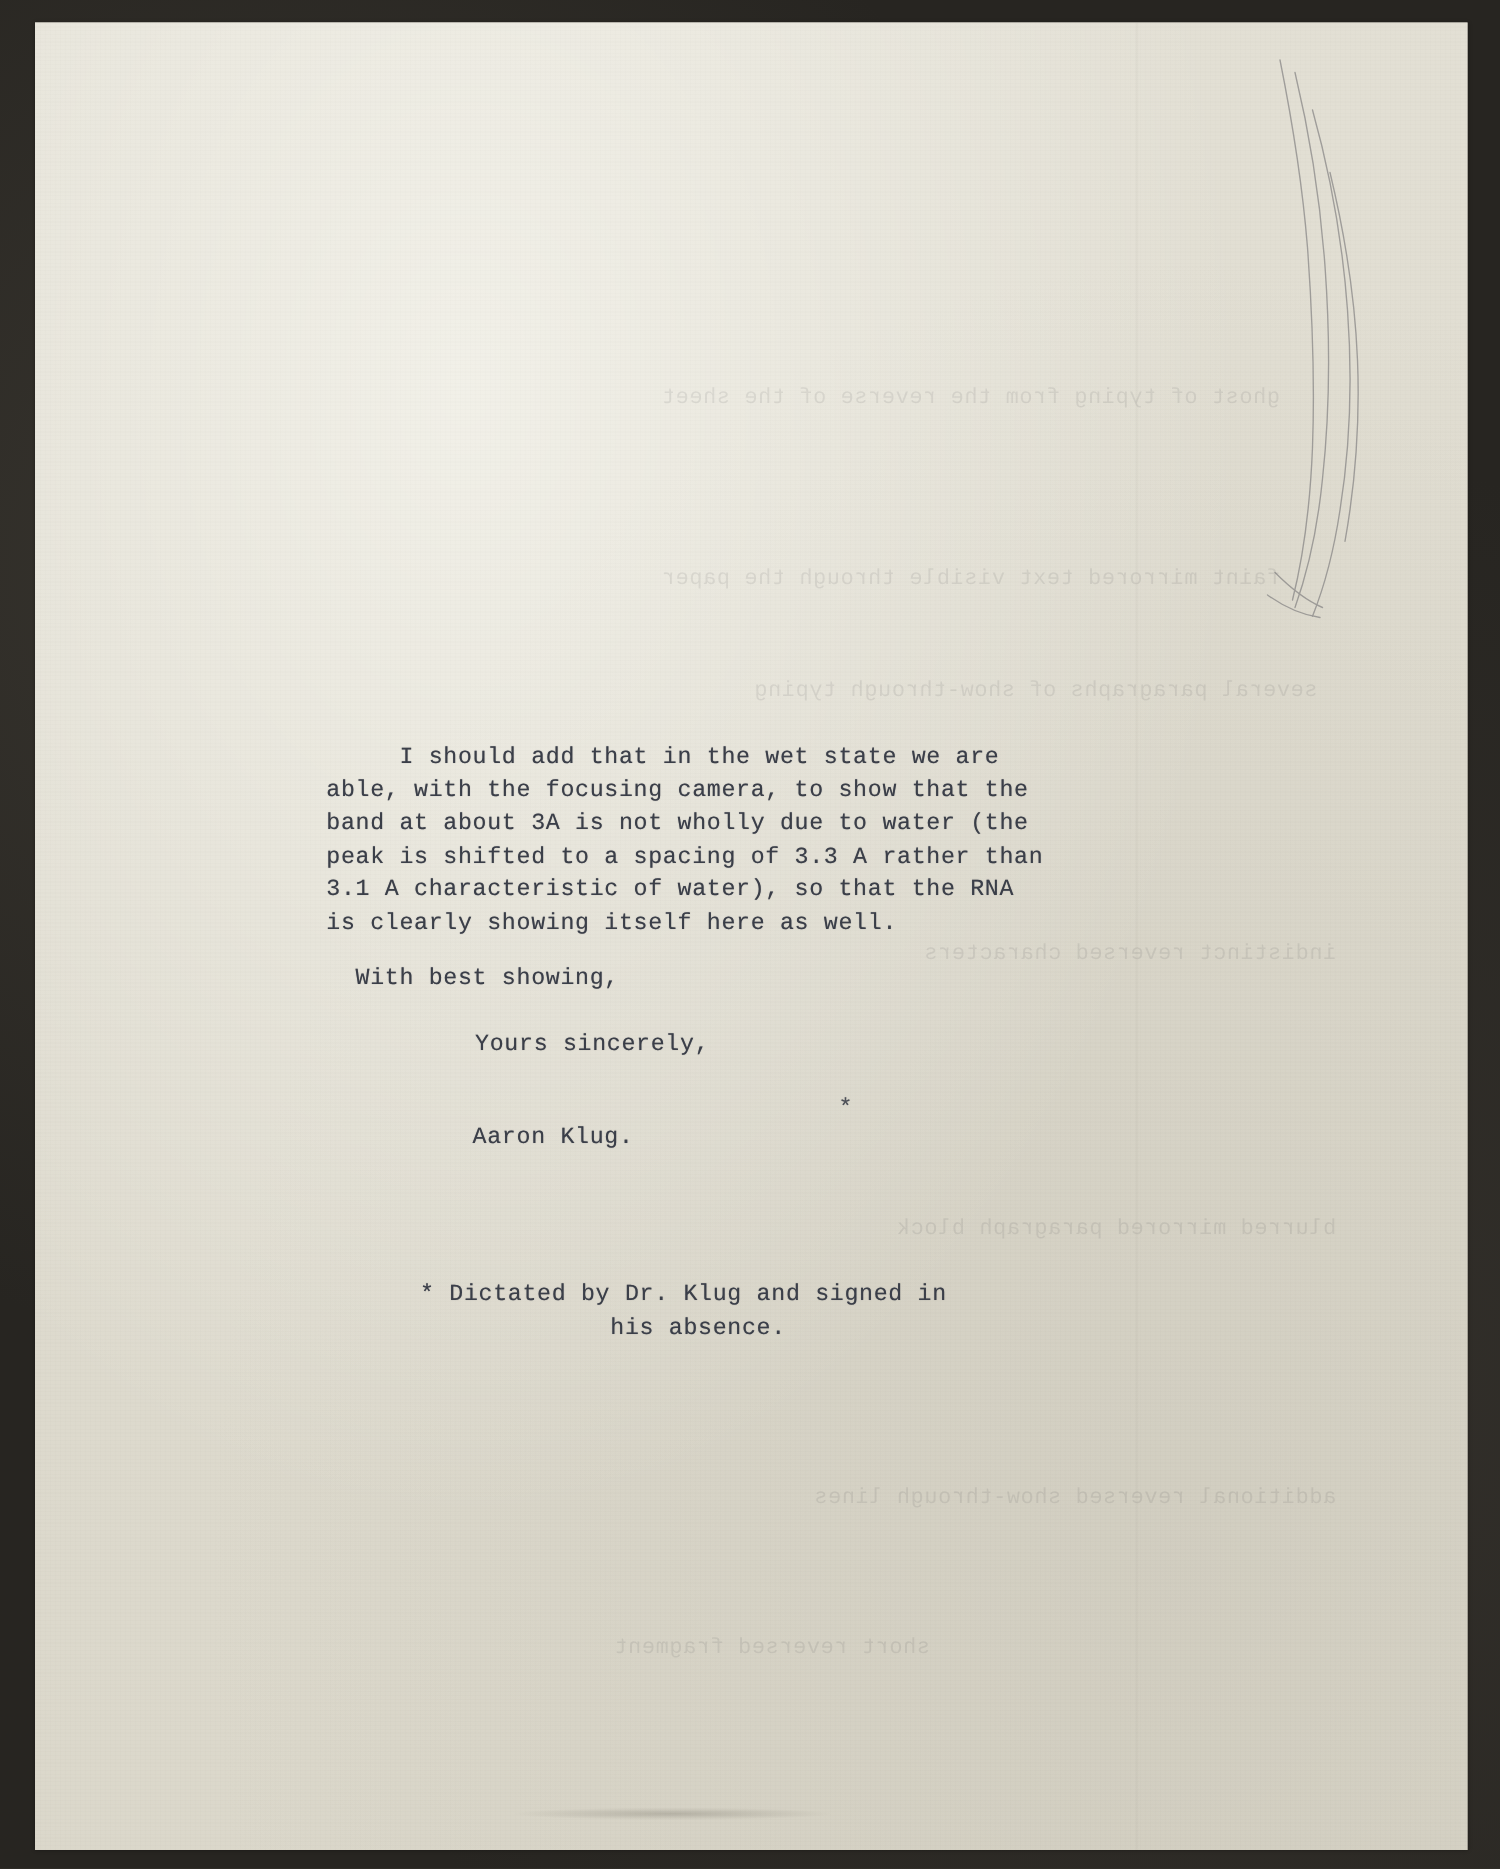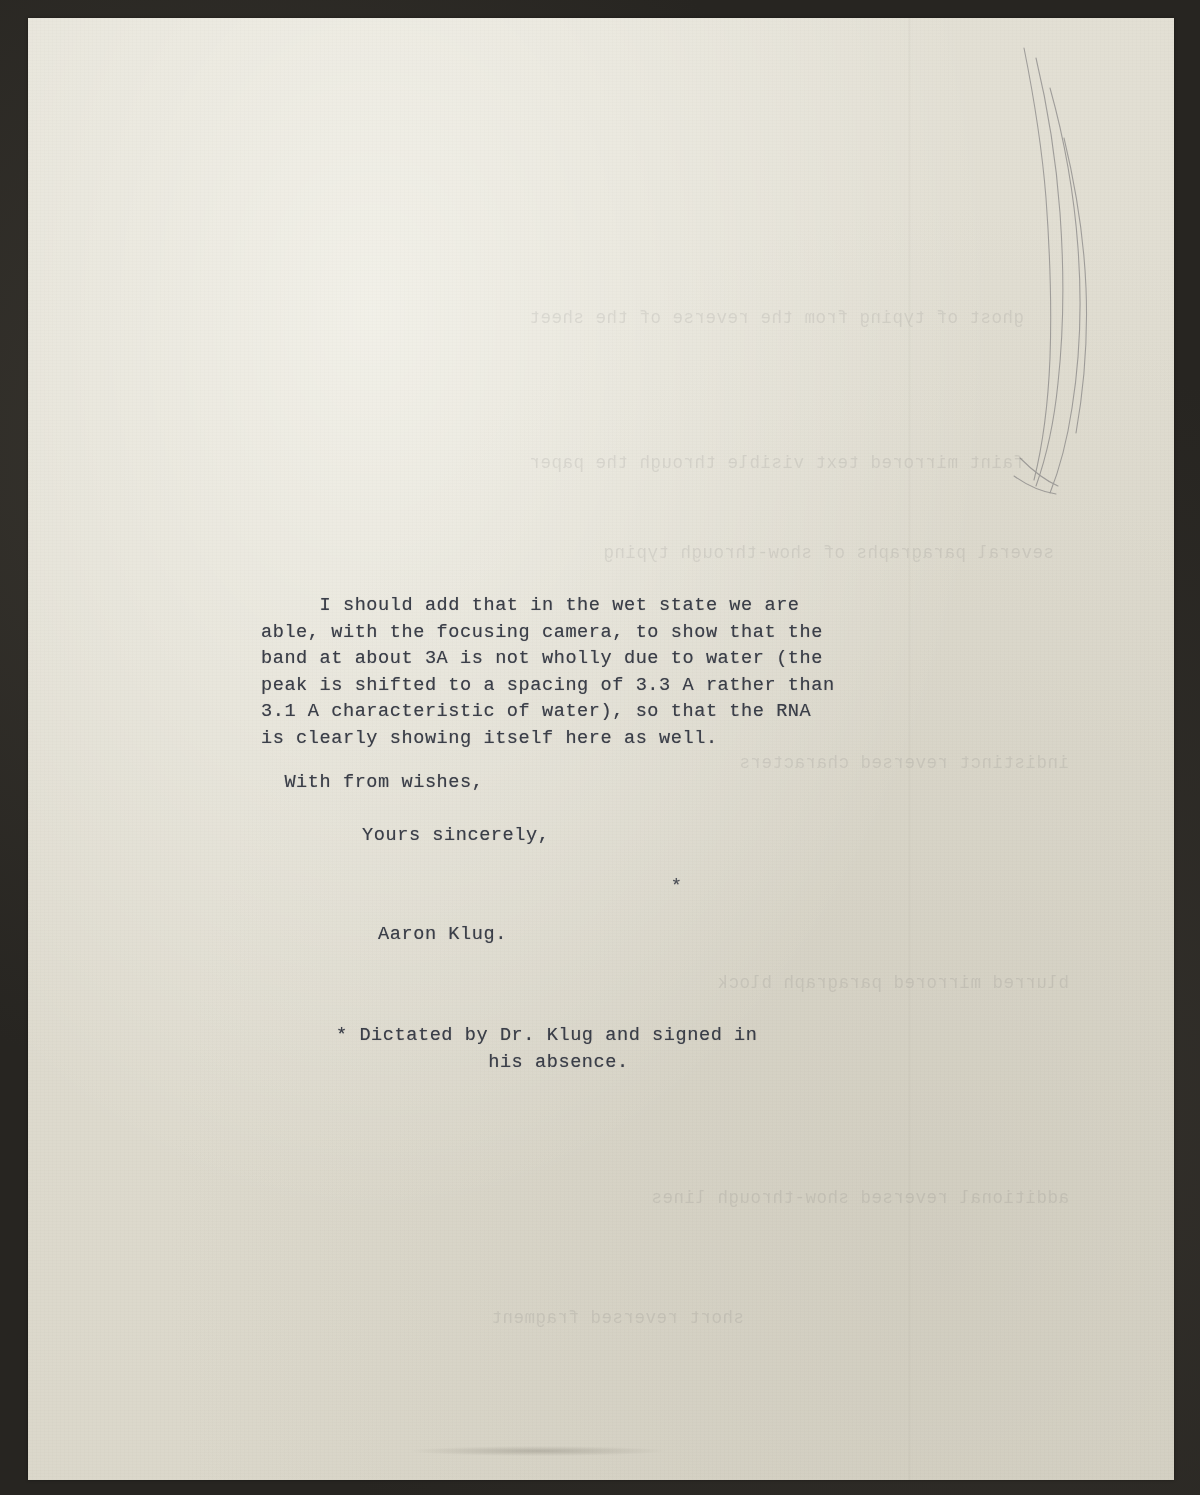--- a/index.html
+++ b/index.html
@@ -102,23 +102,23 @@
     line-height: 26.6px;
     letter-spacing: 0.55px;
     white-space: pre;
     text-shadow: 0 0 0.7px rgba(60,62,72,0.55);
   }
   .para {
     position: absolute;
   }
   .p-body      { left: 233px; top: 575px; }
   .p-wishes    { left: 233px; top: 752px; }
-  .p-yours     { left: 217px; top: 805px; }
+  .p-yours     { left: 235px; top: 805px; }
   .p-asterisk  { left: 233px; top: 856px; }
-  .p-name      { left: 233px; top: 904px; }
+  .p-name      { left: 233px; top: 879px; }
   .p-footnote  { left: 308px; top: 1005px; text-align: center; }
 
   .ink-light { opacity: 0.88; }
 
   
   .crease {
     position: absolute;
     pointer-events: none;
     background: linear-gradient(90deg, rgba(0,0,0,0) 0%, rgba(120,116,105,0.18) 50%, rgba(0,0,0,0) 100%);
   }
@@ -160,21 +160,21 @@
       </g>
     </svg>
 
     <div class="letter">
       <div class="para p-body">     I should add that in the wet state we are
 able, with the focusing camera, to show that the
 band at about 3A is not wholly due to water (the
 peak is shifted to a spacing of 3.3 A rather than
 3.1 A characteristic of water), so that the RNA
 is clearly showing itself here as well.</div>
-      <div class="para p-wishes">  With from wishes,</div>
+      <div class="para p-wishes">  With best showing,</div>
       <div class="para p-yours">          Yours sincerely,</div>
       <div class="para p-asterisk ink-light">                                   *</div>
       <div class="para p-name">          Aaron Klug.</div>
       <div class="para p-footnote">* Dictated by Dr. Klug and signed in
   his absence.</div>
     </div>
 
   </div>
 </div>
 

